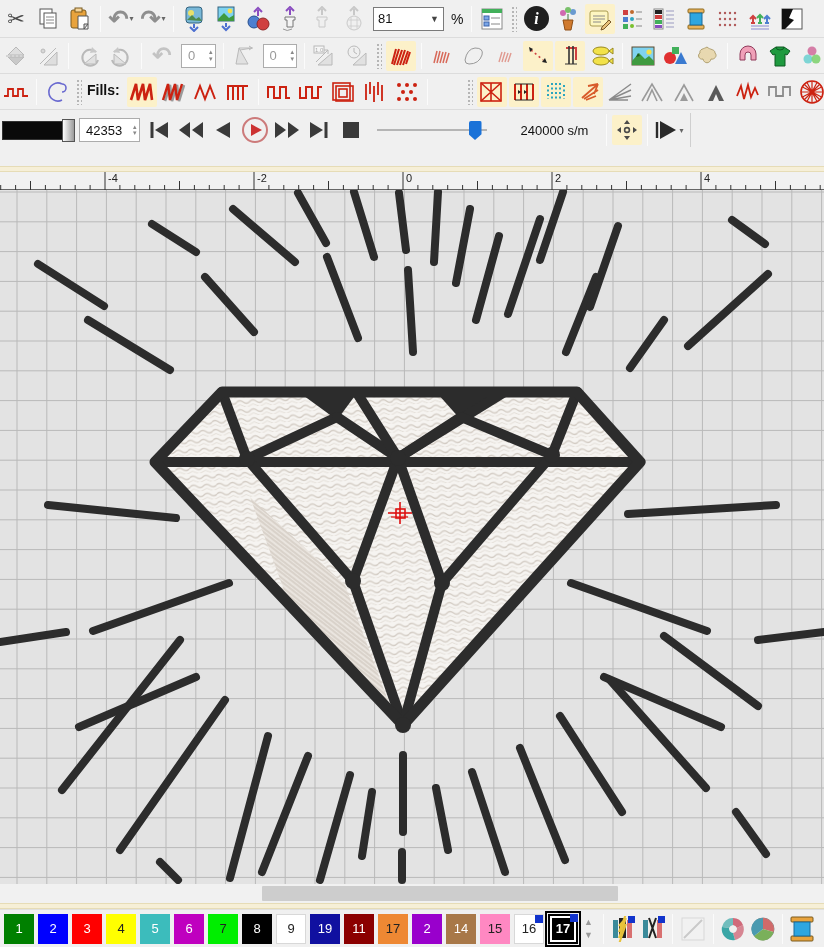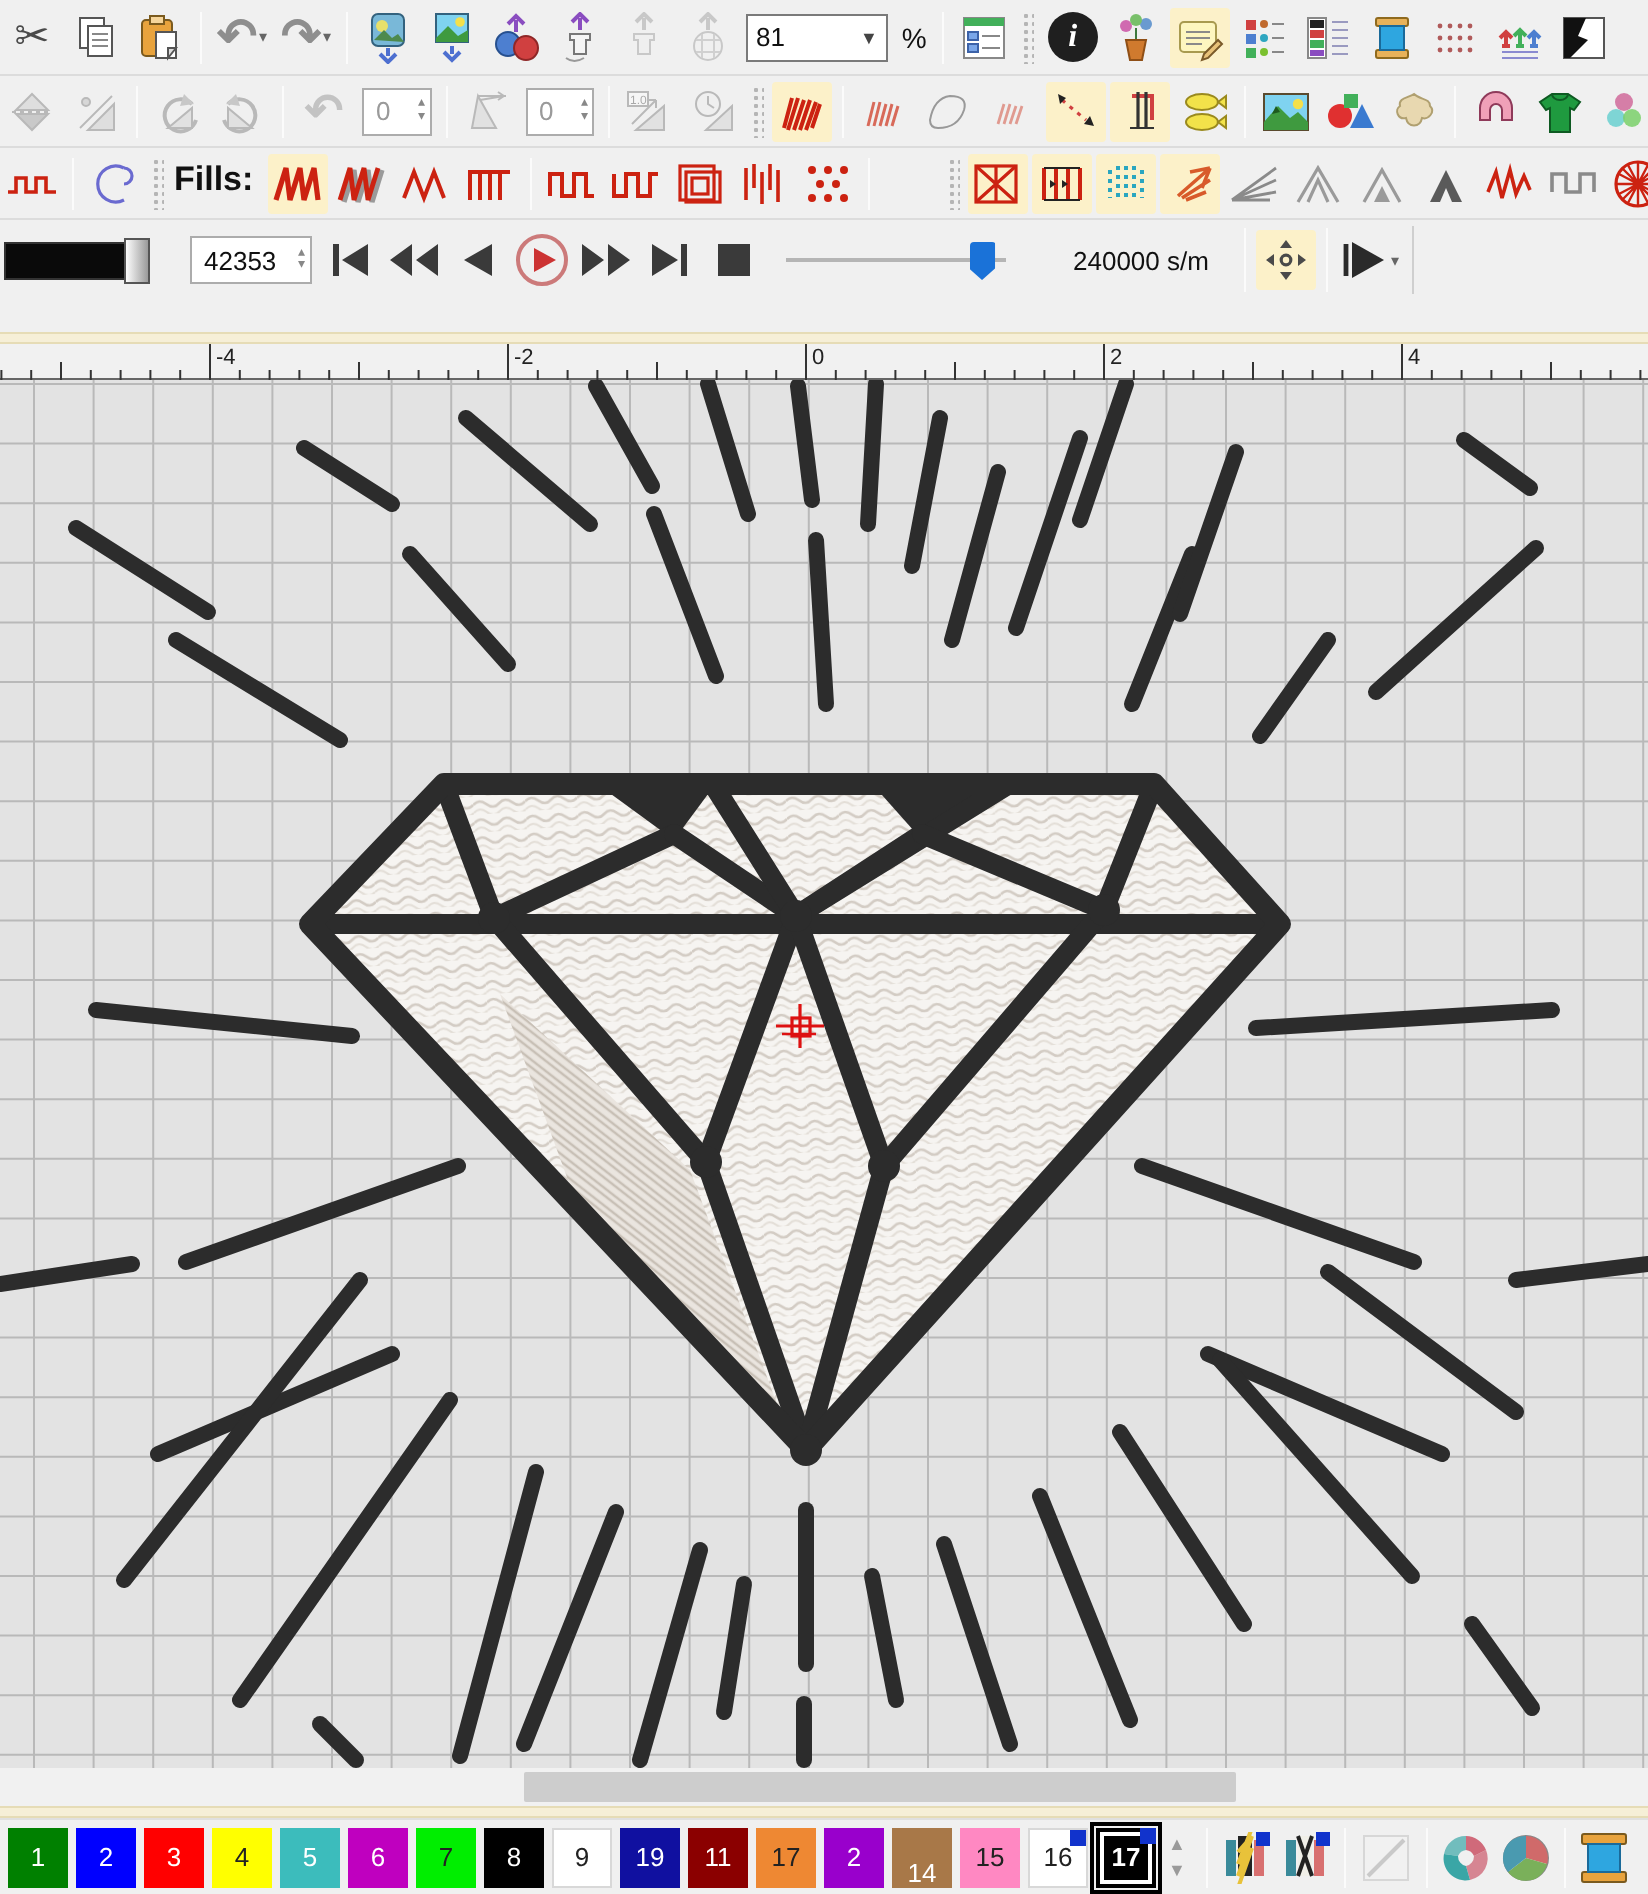--- a/index.html
+++ b/index.html
@@ -420,21 +420,21 @@
         </svg>
     </div>
     <div class="sep"></div>
     <div class="ic">
       <svg width="24" height="24">
           <path d="M17 4 a9 9 0 1 0 0 16" fill="none" stroke="#6a6ad0" stroke-width="1.6"></path>
           <path d="M17 4 a4 4 0 1 1 0 8" fill="none" stroke="#6a6ad0" stroke-width="1.6"></path>
         </svg>
     </div>
     <div class="handle"></div>
-    <span style="font-size:17px;font-weight:bold;color:#111;margin:0 6px 4px 2px">Fills:</span>
+    <span style="font-size:14px;font-weight:bold;color:#111;margin:0 6px 4px 2px">Fills:</span>
     <div class="ic sel">
       <svg width="28" height="22">
           <path d="M3 19 L8 3 L10 19 L15 3 L17 19 L22 3 L24 19" fill="none" stroke="#cc2211" stroke-width="2.6"></path>
         </svg>
     </div>
     <div class="ic">
       <svg width="28" height="22">
           <path d="M5 20 L10 4 L12 20 L17 4 L19 20 L24 4" fill="none" stroke="#9a9a9a" stroke-width="2.6"></path>
           <path d="M3 19 L8 3 L10 19 L15 3 L17 19 L22 3" fill="none" stroke="#cc2211" stroke-width="2.4"></path>
         </svg>
@@ -556,21 +556,21 @@
             <path d="M14 2 V24 M3 13 H25 M6 5 L22 21 M22 5 L6 21 M9 3.5 L19 22.5 M19 3.5 L9 22.5 M4.5 8 L23.5 18 M23.5 8 L4.5 18"></path>
           </g>
         </svg>
     </div>
 
   </div>
 
   <div id="row4" class="trow">
     <div class="progress"></div>
     <div class="pthumb"></div>
-    <div class="spin big" style="margin-left:20px">
+    <div class="spin big" style="margin-left:4px">
       <span class="val">42353</span>
       <span class="updown">
           <span>▴</span>
           <span>▾</span>
         </span>
     </div>
     <div class="tbtn">
       <svg width="24" height="22">
           <path d="M5 3 v16" stroke="#3a3a3a" stroke-width="3"></path>
           <path d="M21 3 L8 11 L21 19 Z" fill="#3a3a3a"></path>
@@ -889,21 +889,21 @@
         </div>
         <div class="chip" style="background: rgb(139, 0, 0); color: rgb(255, 255, 255);">
           <span>11</span>
         </div>
         <div class="chip" style="background: rgb(238, 136, 51); color: rgb(34, 34, 34);">
           <span>17</span>
         </div>
         <div class="chip" style="background: rgb(153, 0, 204); color: rgb(255, 255, 255);">
           <span>2</span>
         </div>
-        <div class="chip" style="background: rgb(168, 120, 72); color: rgb(255, 255, 255); align-items: flex-end;">
+        <div class="chip" style="background: rgb(168, 120, 72); color: rgb(255, 255, 255);">
           <span>14</span>
         </div>
         <div class="chip" style="background: rgb(255, 136, 194); color: rgb(34, 34, 34);">
           <span>15</span>
         </div>
         <div class="chip" style="background: rgb(255, 255, 255); color: rgb(34, 34, 34); border: 1px solid rgb(216, 216, 216);">
           <span>16</span>
           <span class="badge"></span>
         </div>
         <div class="chip selected" style="background: rgb(0, 0, 0); color: rgb(255, 255, 255);">

